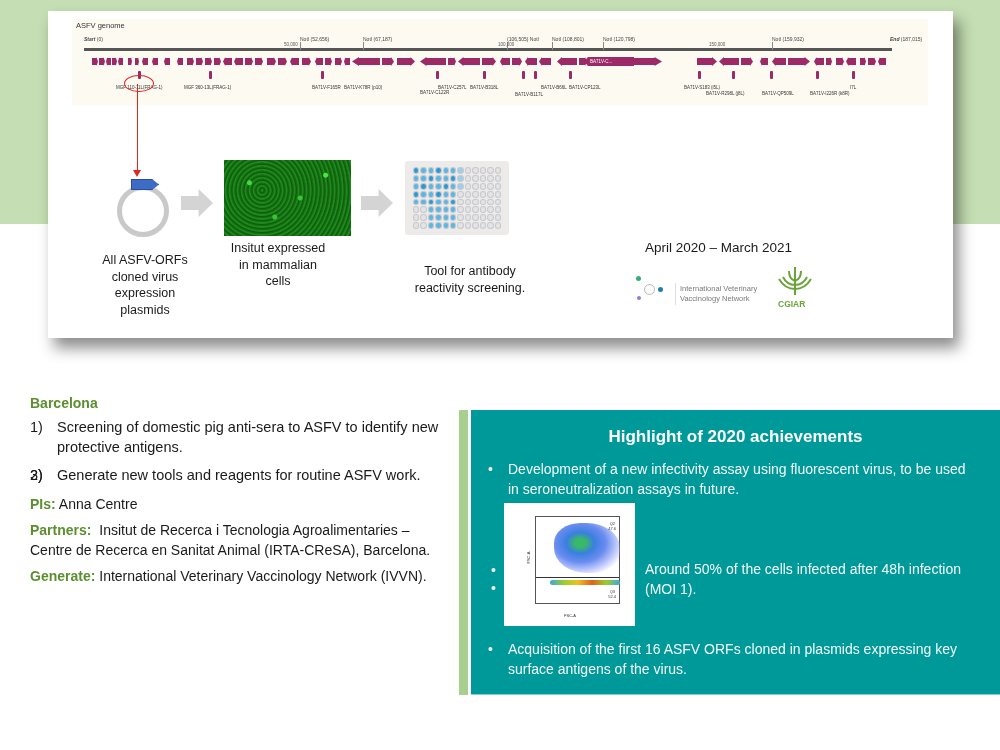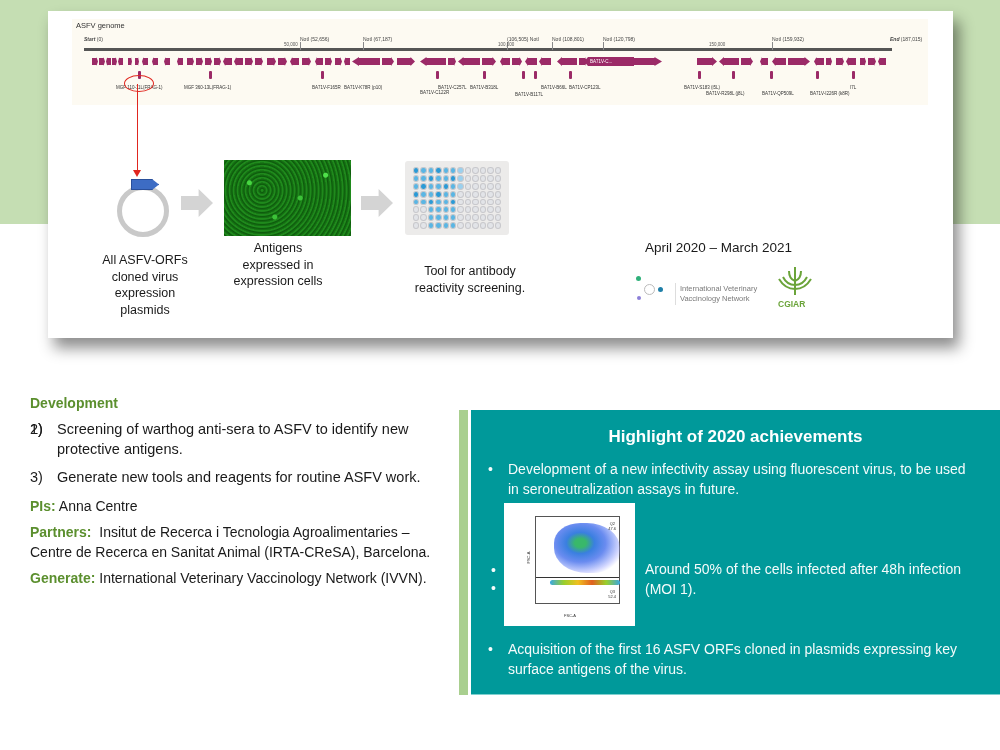--- a/index.html
+++ b/index.html
@@ -302,21 +302,21 @@
         <div class="well"></div>
         <div class="well"></div>
         <div class="well"></div>
         <div class="well"></div>
         <div class="well"></div>
         <div class="well"></div>
       </div>
   </div>
 
   <div class="caption" style="left:42px;top:241px;width:110px">All ASFV-ORFs cloned virus expression plasmids</div>
-  <div class="caption" style="left:178px;top:229px;width:104px">Antigens expressed in expression cells</div>
+  <div class="caption" style="left:178px;top:229px;width:104px">Insitut expressed in mammalian cells</div>
   <div class="caption" style="left:352px;top:252px;width:140px">Tool for antibody reactivity screening.</div>
 
   <div class="date">April 2020 – March 2021</div>
 
   <div class="ivvn-logo">
     <div class="ivvn-dot" style="left:2px;top:0;width:5px;height:5px;background:#2fb07a"></div>
     <div class="ivvn-dot" style="left:10px;top:8px;width:11px;height:11px;border:1px solid #bbb"></div>
     <div class="ivvn-dot" style="left:24px;top:11px;width:5px;height:5px;background:#1f7fa8"></div>
     <div class="ivvn-dot" style="left:3px;top:20px;width:4px;height:4px;background:#8c7fd8"></div>
   </div>
@@ -330,24 +330,24 @@
       <path d="M18 2 V30"></path>
       <path d="M12 6 Q12 14 18 16 Q24 14 24 6"></path>
       <path d="M2 14 Q8 24 18 24 Q28 24 34 14"></path>
       <path d="M6 12 Q10 20 18 20 Q26 20 30 12"></path>
     </g>
   </svg>
   <div class="cgiar-text">CGIAR</div>
 </div>
 
 <div class="section-left">
-  <div class="heading-green">Development</div>
+  <div class="heading-green">Barcelona</div>
   <ul class="obj-list">
-    <li><span class="obj-num">1)</span></li>
-    <li><span class="obj-num">2)</span><span>Screening of warthog anti-sera to ASFV to identify new protective antigens.</span></li>
+    <li><span class="obj-num">1)</span><span>Screening of domestic pig anti-sera to ASFV to identify new protective antigens.</span></li>
+    <li><span class="obj-num">2)</span></li>
     <li><span class="obj-num">3)</span><span>Generate new tools and reagents for routine ASFV work.</span></li>
   </ul>
   <div class="meta-row" style="margin-top:4px"><span class="label">PIs:</span> <span>Anna Centre</span></div>
   <div class="meta-row"><span class="label">Partners:</span>&nbsp; <span>Insitut de Recerca i Tecnologia Agroalimentaries – Centre de Recerca en Sanitat Animal (IRTA-CReSA), Barcelona.</span></div>
   <div class="meta-row"><span class="label">Generate:</span> <span>International Veterinary Vaccinology Network (IVVN).</span></div>
 </div>
 
 <div class="divider"></div>
 <div class="highlight">
   <div class="hl-title">Highlight of 2020 achievements</div>

